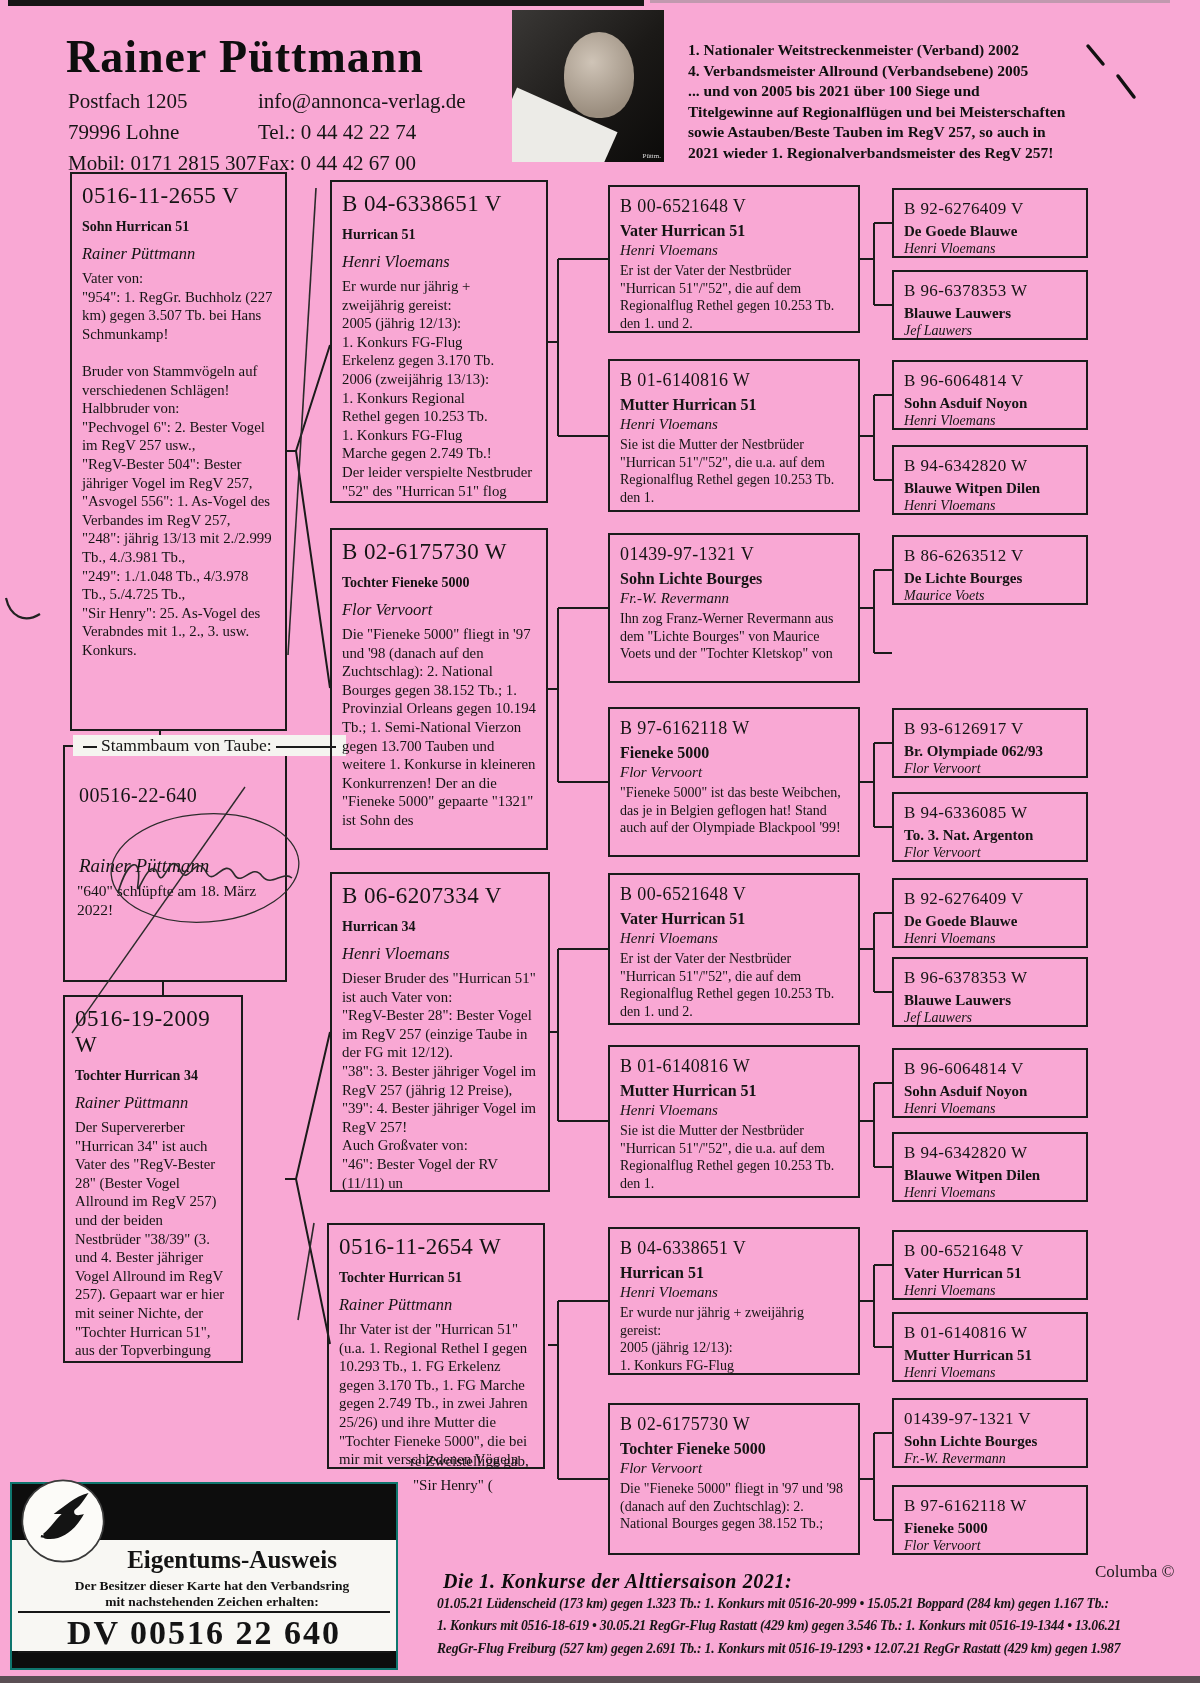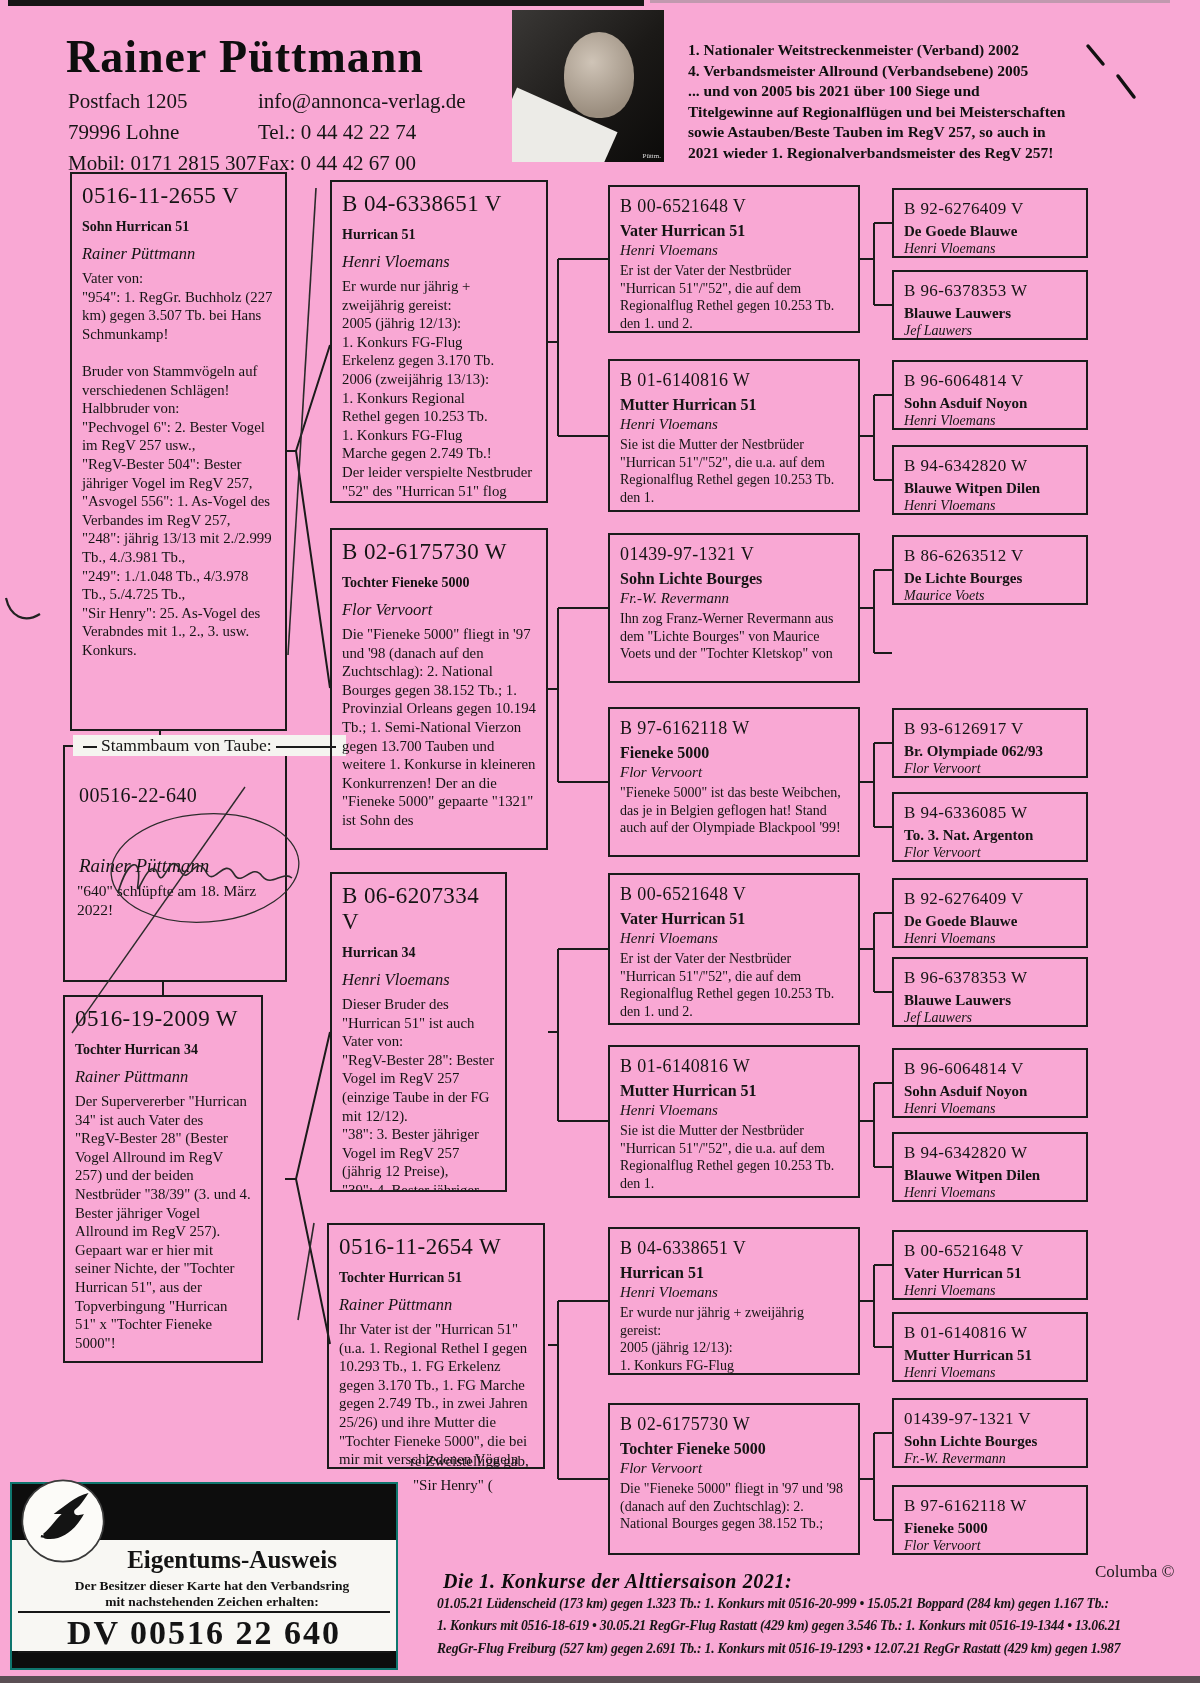--- a/index.html
+++ b/index.html
@@ -154,21 +154,21 @@
 
   <div class="pbox" style="left:63px;top:745px;width:224px;height:237px;z-index:2;overflow:visible;">
     <div class="subject-label">
       <span class="dash"></span><span>Stammbaum von Taube:</span><span class="dash long"></span>
     </div>
     <div class="ring" style="font-size:20px;margin-top:28px;margin-left:4px;">00516-22-640</div>
     <div class="pbreed" style="font-size:19px;margin-top:48px;margin-left:4px;">Rainer Püttmann</div>
     <div class="pbody" style="font-size:15.5px;width:180px;margin-left:2px;">"640" schlüpfte am 18. März 2022!</div>
   </div>
 
-  <div class="pbox" style="left:63px;top:995px;width:200px;height:368px;z-index:2;">
+  <div class="pbox" style="left:63px;top:995px;width:180px;height:368px;z-index:2;">
     <div class="ring">0516-19-2009 W</div>
     <div class="pname">Tochter Hurrican 34</div>
     <div class="pbreed">Rainer Püttmann</div>
     <div class="pbody">Der Supervererber "Hurrican 34" ist auch Vater des "RegV-Bester 28" (Bester Vogel Allround im RegV 257) und der beiden Nestbrüder "38/39" (3. und 4. Bester jähriger Vogel Allround im RegV 257). Gepaart war er hier mit seiner Nichte, der "Tochter Hurrican 51", aus der Topverbingung "Hurrican 51" x "Tochter Fieneke 5000"!</div>
   </div>
 
   <svg class="abs" style="left:0;top:0;z-index:3;" width="1200" height="1683">
     <g stroke="#2b2b2b" fill="none">
       <path d="M72,1033 L245,787" stroke-width="1.4"></path>
       <ellipse cx="205" cy="868" rx="94" ry="54" transform="rotate(-4 205 868)" stroke-width="1.3"></ellipse>
@@ -190,21 +190,21 @@
 1. Konkurs FG-Flug
 Marche gegen 2.749 Tb.!
 Der leider verspielte Nestbruder "52" des "Hurrican 51" flog</div>
   </div>
   <div class="pbox" style="left:330px;top:528px;width:218px;height:322px;z-index:2;">
     <div class="ring">B 02-6175730 W</div>
     <div class="pname">Tochter Fieneke 5000</div>
     <div class="pbreed">Flor Vervoort</div>
     <div class="pbody">Die "Fieneke 5000" fliegt in '97 und '98 (danach auf den Zuchtschlag): 2. National Bourges gegen 38.152 Tb.; 1. Provinzial Orleans gegen 10.194 Tb.; 1. Semi-National Vierzon gegen 13.700 Tauben und weitere 1. Konkurse in kleineren Konkurrenzen! Der an die "Fieneke 5000" gepaarte "1321" ist Sohn des</div>
   </div>
-  <div class="pbox" style="left:330px;top:872px;width:177px;height:320px;z-index:2;">
+  <div class="pbox" style="left:330px;top:872px;width:220px;height:320px;z-index:2;">
     <div class="ring">B 06-6207334 V</div>
     <div class="pname">Hurrican 34</div>
     <div class="pbreed">Henri Vloemans</div>
     <div class="pbody">Dieser Bruder des "Hurrican 51" ist auch Vater von:
 "RegV-Bester 28": Bester Vogel im RegV 257 (einzige Taube in der FG mit 12/12).
 "38": 3. Bester jähriger Vogel im RegV 257 (jährig 12 Preise),
 "39": 4. Bester jähriger Vogel im RegV 257!
 Auch Großvater von:
 "46": Bester Vogel der RV (11/11) un</div>
   </div>

